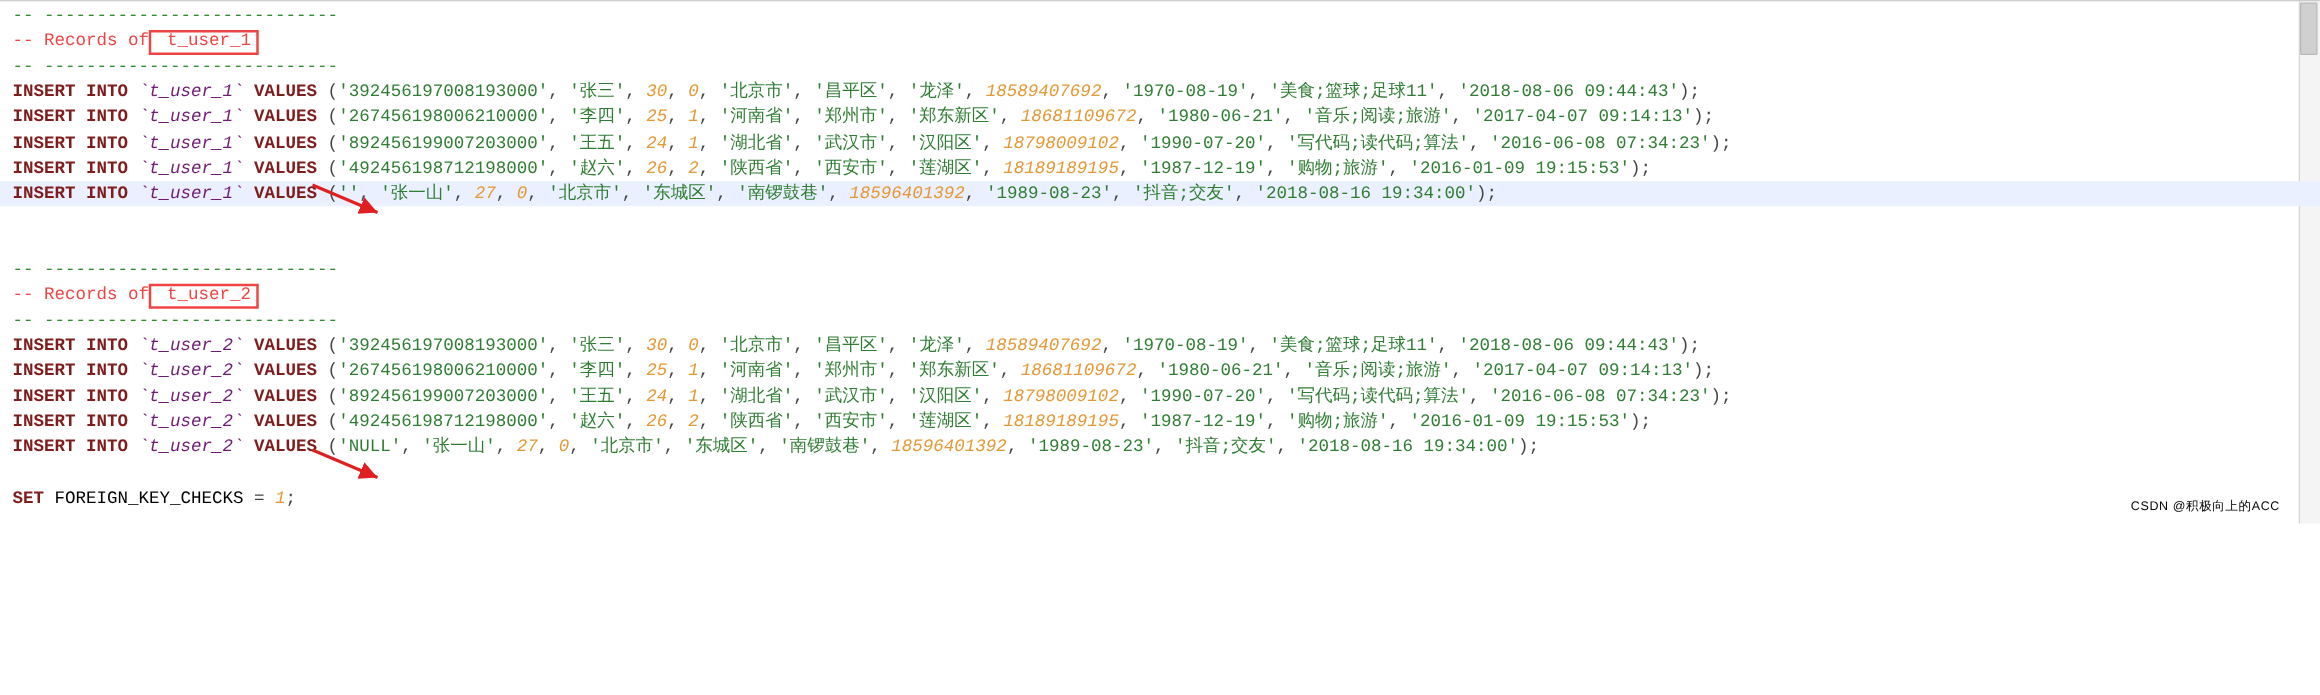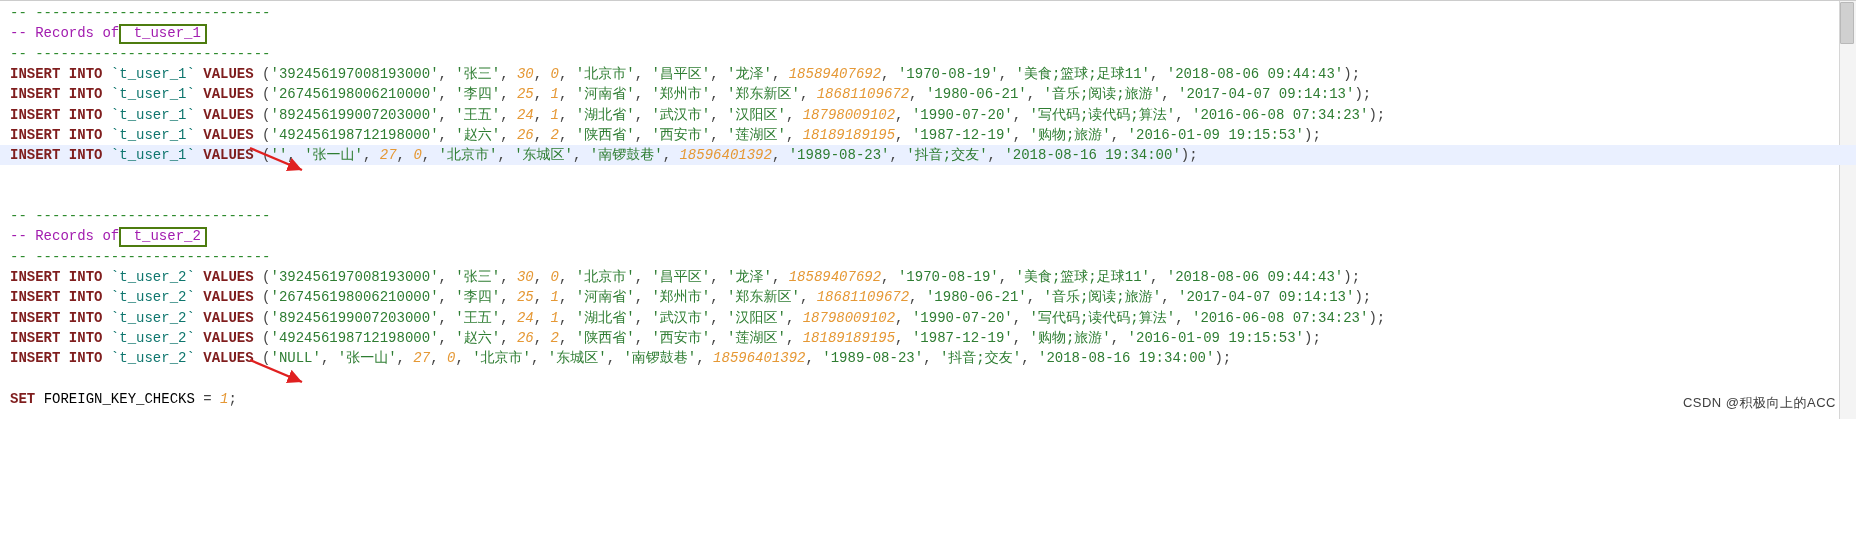--- a/index.html
+++ b/index.html
@@ -13,33 +13,33 @@
     width: 1856px;
     position: relative;
   }
   .editor {
     padding: 2px 10px 10px 10px;
     white-space: pre-wrap;
     word-break: break-all;
     position: relative;
   }
   .kw  { color: #7f1d1d; font-weight: 600; }   
-  .id  { color: #0f766e; }                     
+  .id  { color: #701a75; font-style: italic; }                     
   .str { color: #2e7d32; }                     
   .num { color: #e59835; font-style: italic; }                     
-  .cmt { color: #a21caf; }                     
+  .cmt { color: #ef4444; }                     
   .punc { color: #444; }                       
 
   .section-header {
     color: #2e8b2e;
     position: relative;
   }
   .dashline { color: #2e8b2e; }
   .redbox {
-    border: 2px solid #4d7c0f;
+    border: 2px solid #ef4444;
     padding: 0 4px;
     display: inline-block;
     line-height: 1.1;
   }
   .highlighted-line {
     background: #eaf0ff;
     display: block;
     margin-left: -10px;
     margin-right: -10px;
     padding-left: 10px;
@@ -48,24 +48,24 @@
   .arrow {
     position: absolute;
     width: 70px;
     height: 30px;
     pointer-events: none;
     z-index: 5;
   }
   .arrow svg { overflow: visible; }
   .watermark {
     position: absolute;
-    right: 20px;
+    right: 32px;
     bottom: 6px;
-    color: #404040;
-    font-size: 13px;
+    color: #000000;
+    font-size: 10px;
     font-family: sans-serif;
     letter-spacing: 0.5px;
   }
   .border-top { border-top: 1px solid #ccc; }
   .scrollbar-stub {
     position:absolute;
     right:0;
     top:0;
     width:16px;
     height:100%;

